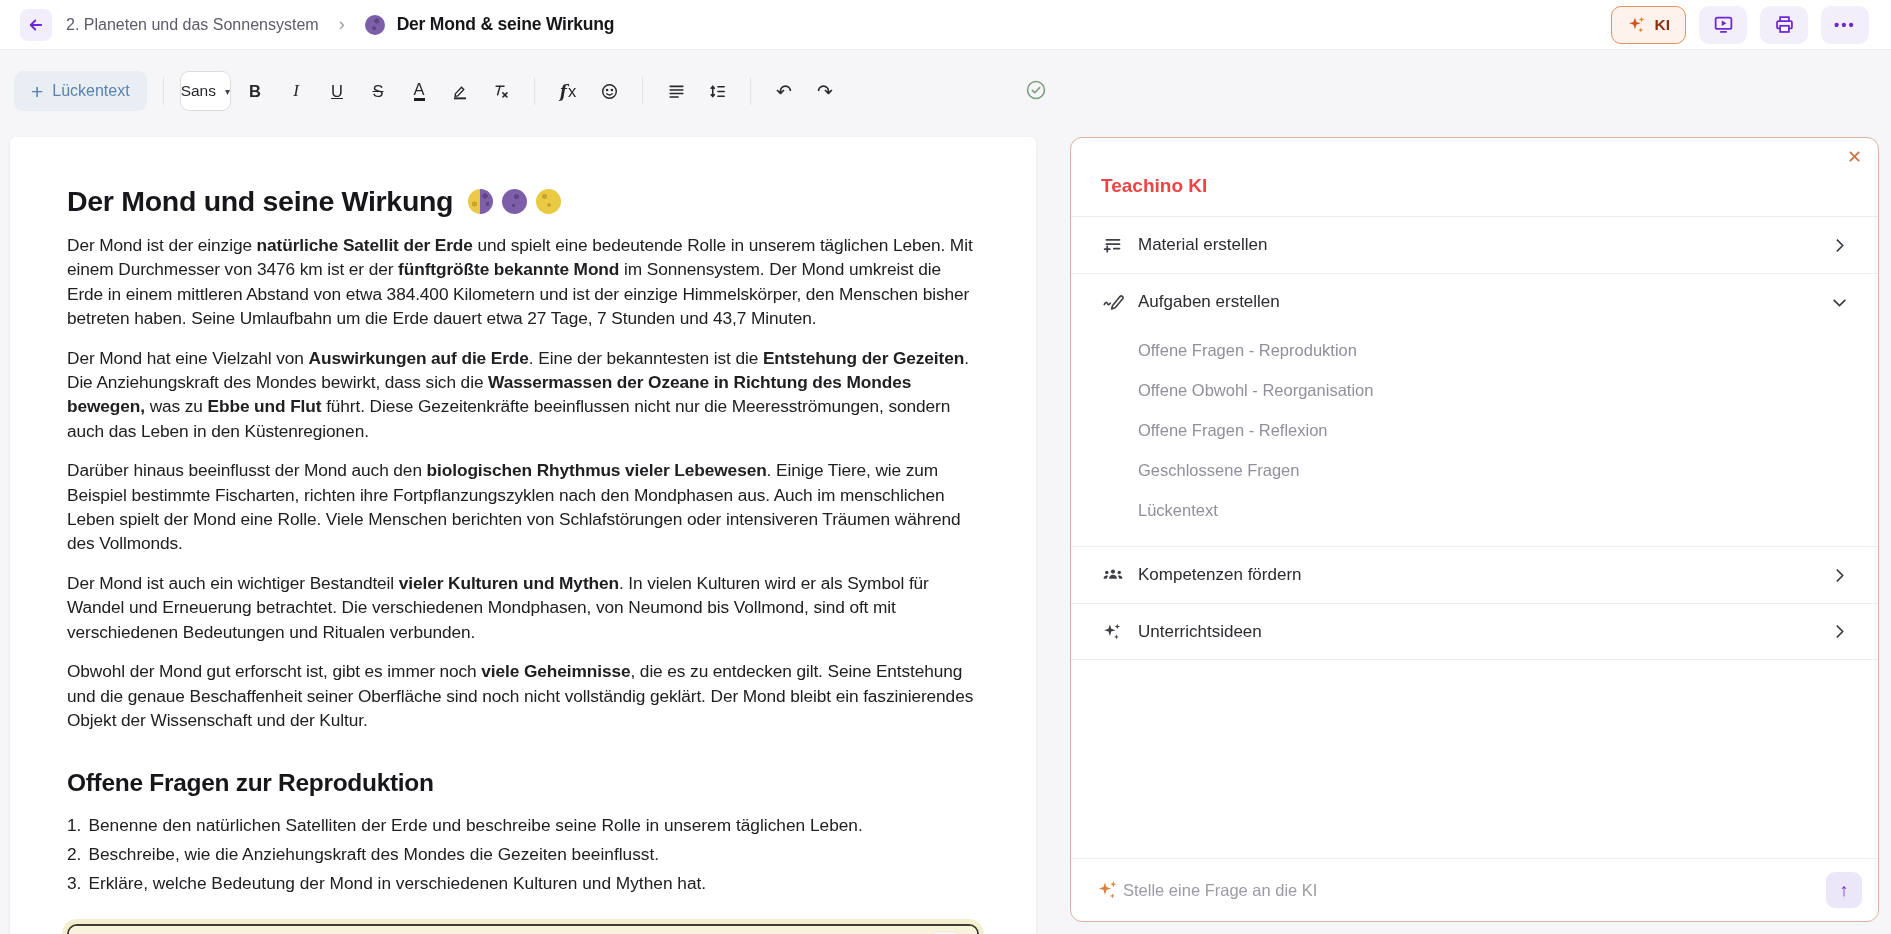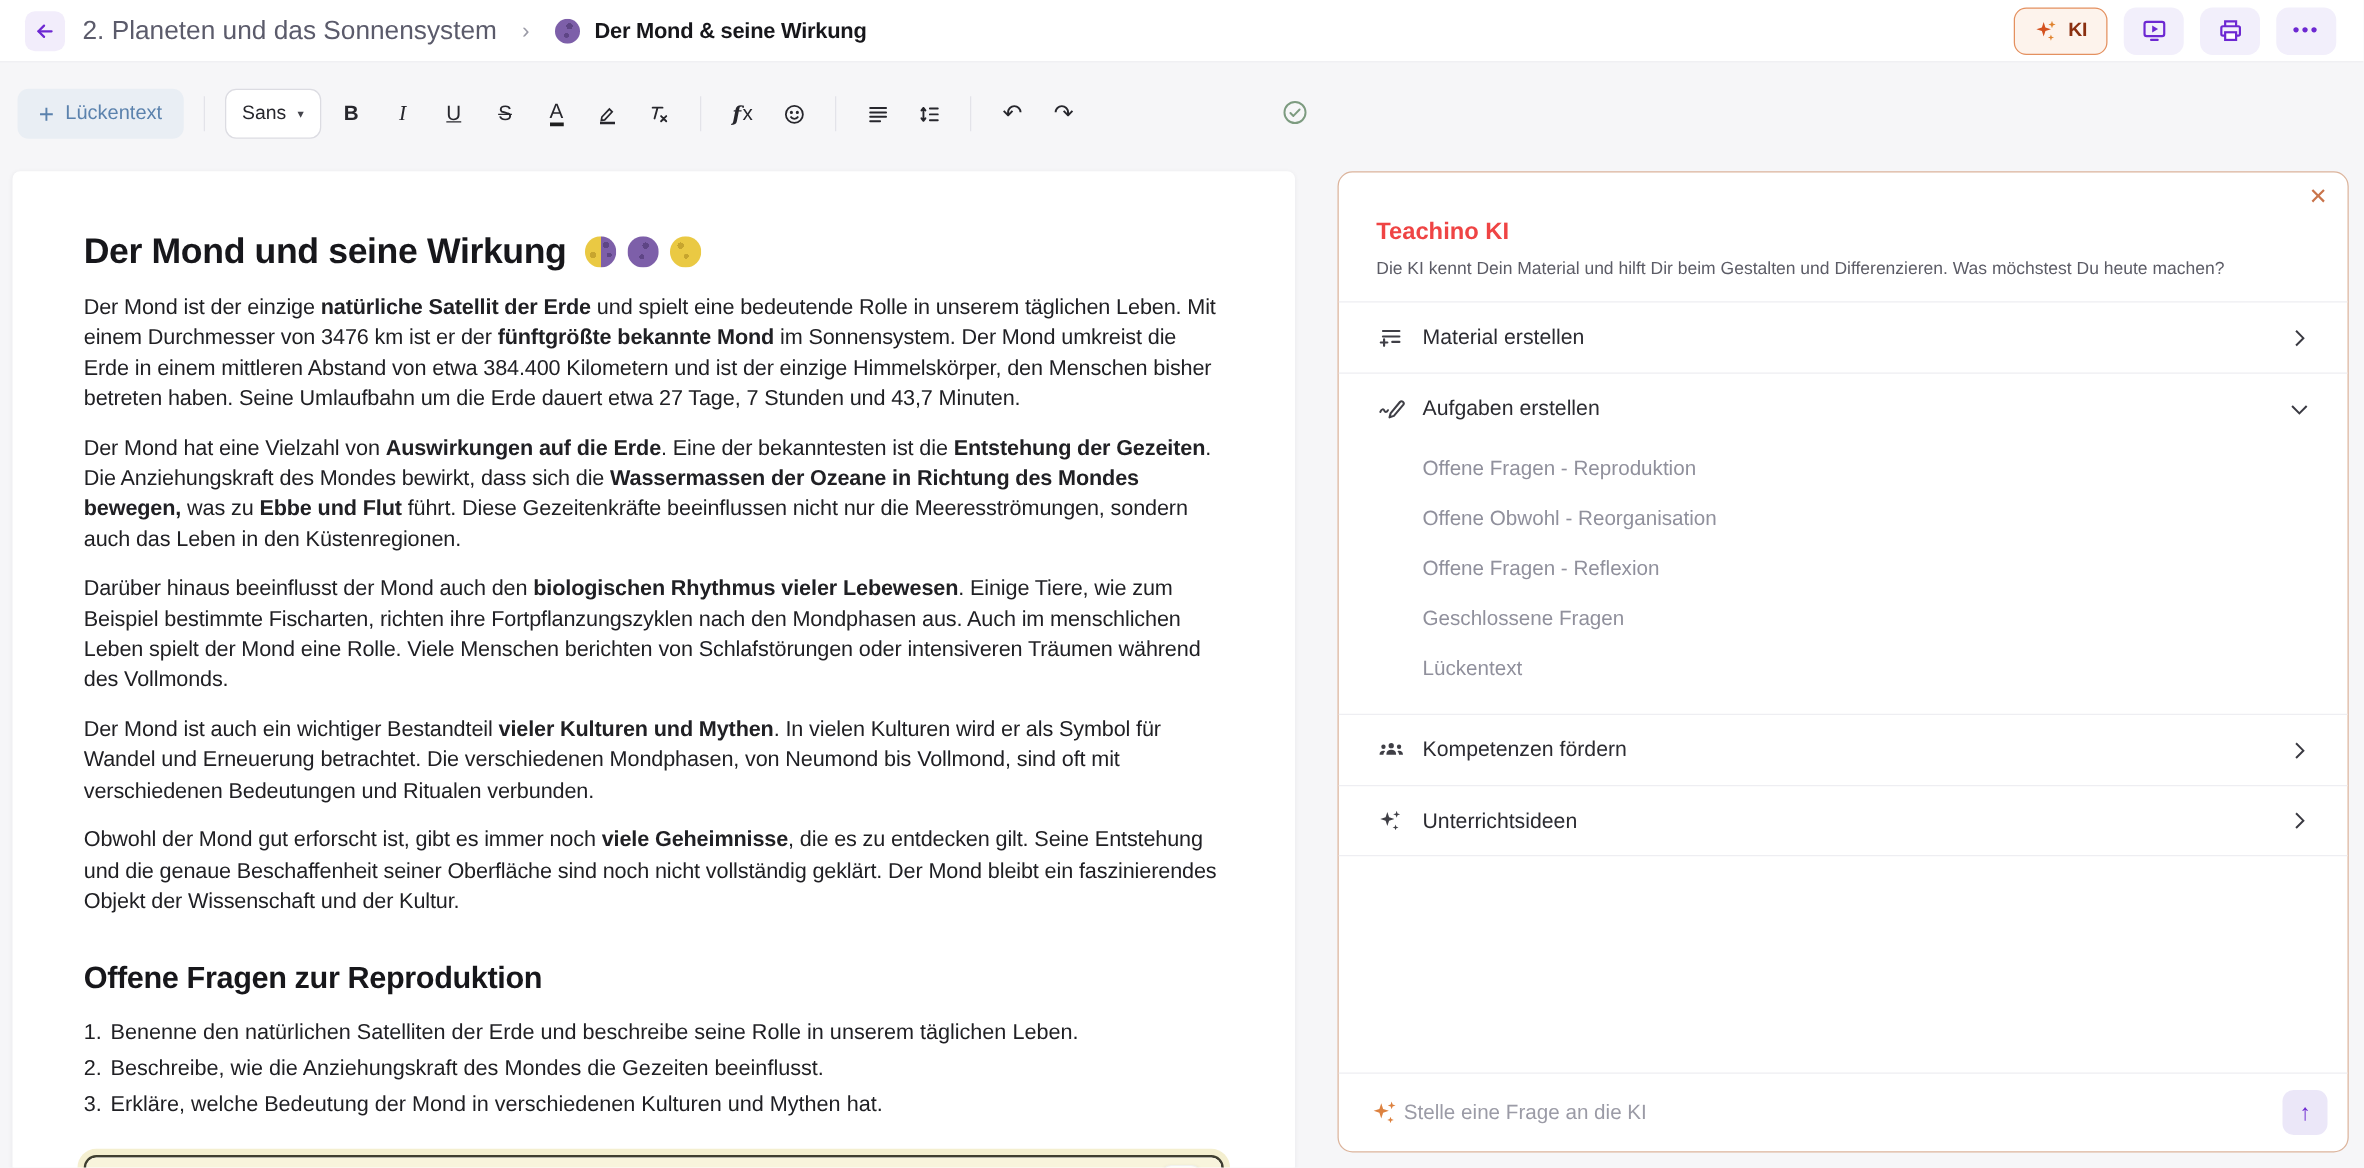--- a/index.html
+++ b/index.html
@@ -12,21 +12,21 @@
 
   
   .top-header {
     position:absolute; top:0; left:0; right:0; height:50px; background:#fff;
     border-bottom:1px solid #ebebef; display:flex; align-items:center;
     justify-content:space-between; padding:0 22px 0 20px; z-index:5;
   }
   .h-left { display:flex; align-items:center; gap:10px; }
   .back-btn { width:32px; height:32px; border:none; background:#f2edfb; border-radius:8px;
     display:flex; align-items:center; justify-content:center; cursor:pointer; }
-  .crumb { font-size:21px; color:#5b5b6b; margin-left:4px; }
+  .crumb { font-size:16px; color:#5b5b6b; margin-left:4px; }
   .crumb-sep { color:#9a9aa6; font-size:18px; margin:0 10px; }
   .moon { border-radius:50%; display:inline-block; flex:none; }
   .moon-20 { width:20px; height:20px; }
   .moon-24 { width:25px; height:25px; }
   .m1 { background:
       radial-gradient(circle 2.6px at 68% 28%, #5e4585 98%, transparent),
       radial-gradient(circle 2px at 78% 60%, #5e4585 98%, transparent),
       radial-gradient(circle 2.6px at 26% 60%, #c7a52e 98%, transparent),
       linear-gradient(90deg,#eac943 50%,#7d5fa9 50%); }
   .m2 { background:
@@ -45,21 +45,21 @@
   .hdr-icon-btn { width:48px; height:38px; border:none; background:#f2effb; border-radius:10px;
     display:flex; align-items:center; justify-content:center; cursor:pointer; }
   .more-dots { color:#6d28d2; font-size:15px; font-weight:800; letter-spacing:2px; }
 
   
   .toolbar { position:absolute; top:68px; left:14px; height:46px; display:flex; align-items:center; gap:7px; }
   .add-btn { height:40px; padding:0 17px; display:flex; align-items:center; gap:9px;
     background:#e9eef4; color:#5b82ad; border:none; border-radius:9px; font-size:16px; cursor:pointer; }
   .add-plus { font-size:21px; font-weight:400; line-height:1; }
   .tb-sep { width:1px; height:28px; background:#e3e3e9; margin:0 9px; }
-  .font-btn { height:40px; padding:0 13px; display:flex; align-items:center; gap:9px; background:#fff;
+  .font-btn { height:40px; padding:0 0; display:flex; align-items:center; gap:9px; background:#fff;
     border:1px solid #dcdce2; border-radius:9px; font-size:15.5px; color:#27272d; cursor:pointer; }
   .caret { font-size:10px; color:#44444c; }
   .tb-btn { width:34px; height:34px; border:none; background:transparent; border-radius:6px;
     display:flex; align-items:center; justify-content:center; font-size:16.5px; color:#27272d; cursor:pointer; }
   .g-bold { font-weight:800; }
   .g-italic { font-style:italic; font-family:"Liberation Serif",serif; font-size:17px; }
   .g-under { text-decoration:underline; }
   .g-strike { text-decoration:line-through; }
   .g-color { border-bottom:3px solid #1f1f1f; line-height:1; padding-bottom:1px; }
   .fx i { font-family:"DejaVu Serif",serif; font-weight:600; margin-right:1px; }
@@ -294,21 +294,20 @@
   </div>
 </section>
 
 <aside class="ki-panel">
   <button class="kp-close">
     <span>✕</span>
   </button>
 
   <div class="kp-head">
     <div class="kp-title">Teachino KI</div>
-    <div class="kp-desc">Die KI kennt Dein Material und hilft Dir beim Gestalten und Differenzieren. Was möchstest Du heute machen?</div>
   </div>
 
   <div class="kp-menu">
     <div class="mrow">
       <span class="mi">
         <svg width="21" height="21" viewBox="0 0 24 24" fill="none" stroke="#3f3f46" stroke-width="2" stroke-linecap="round">
             <path d="M5 5.5h15M5 10.5h15M13.5 15.5H20"></path>
             <path d="M6 13v6M3 16h6"></path>
           </svg>
       </span>

